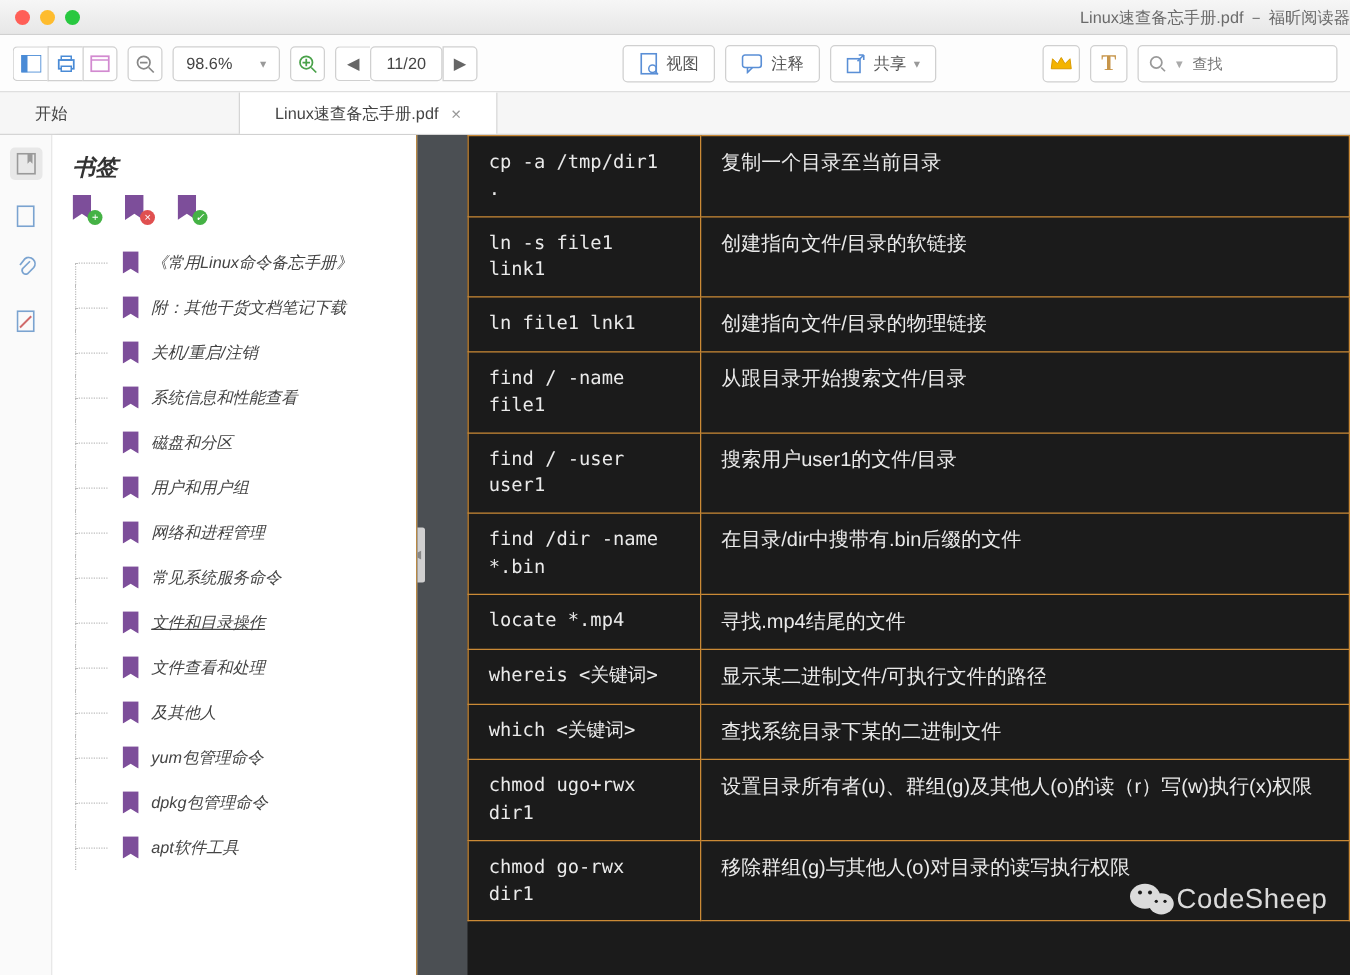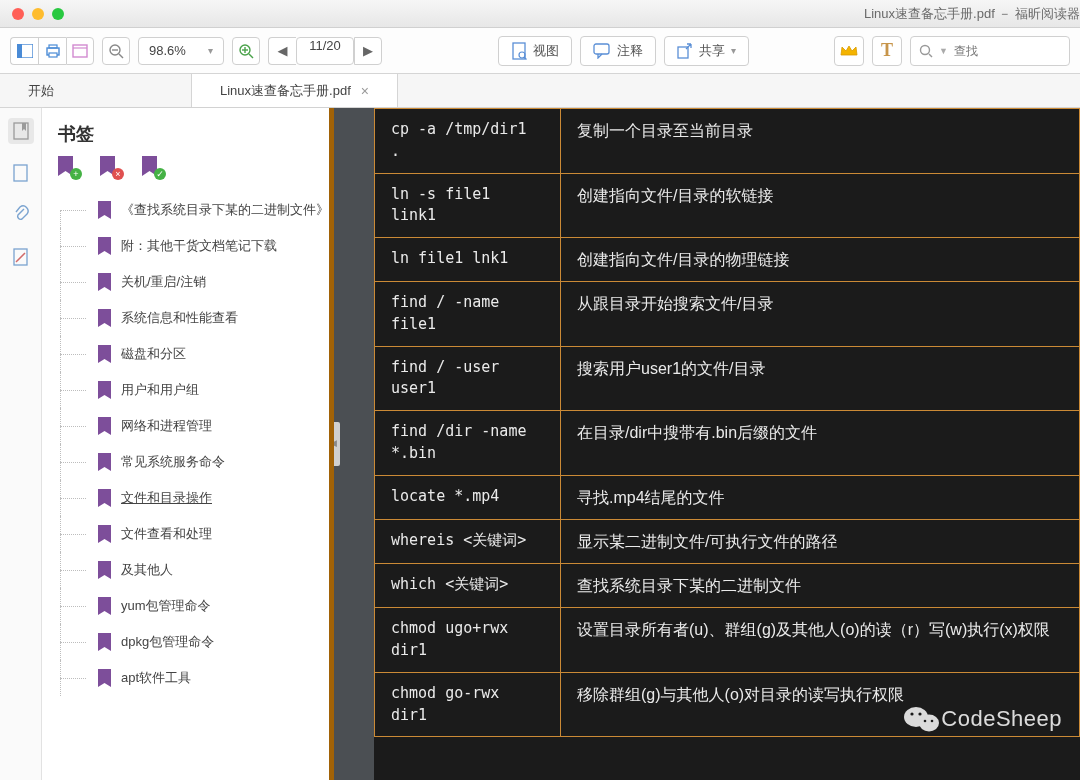--- a/index.html
+++ b/index.html
@@ -12,39 +12,39 @@
   .titlebar .title { position:absolute; left:0; right:0; text-align:right; color:#6a6a6a; font-size:13px; pointer-events:none; }
   
   .toolbar { height: 46px; background:#fdfdfd; border-bottom:1px solid #d5d5d5; display:flex; align-items:center; padding:0 10px; gap:8px; }
   .tbtn { width:28px; height:28px; border:1px solid #d0d0d0; border-radius:4px; background:#fff; display:flex; align-items:center; justify-content:center; color:#555; }
   .tgroup { display:flex; }
   .tgroup .tbtn { border-radius:0; border-right:none; }
   .tgroup .tbtn:first-child { border-top-left-radius:4px; border-bottom-left-radius:4px; }
   .tgroup .tbtn:last-child { border-top-right-radius:4px; border-bottom-right-radius:4px; border-right:1px solid #d0d0d0; }
   .zoomlabel { height:28px; border:1px solid #d0d0d0; border-radius:4px; display:flex; align-items:center; padding:0 10px; min-width:86px; background:#fff; justify-content:space-between; color:#444; }
   .zoomlabel .chev { color:#999; font-size:10px; }
-  .pagebox { height:28px; border:1px solid #d0d0d0; border-radius:4px; display:flex; justify-content:center; min-width:58px; background:#fff; color:#444; }
+  .pagebox { height:28px; border:1px solid #d0d0d0; border-radius:4px; display:flex; align-items:center; justify-content:center; min-width:58px; background:#fff; color:#444; }
   .spacer { flex:0 0 100px; }
   .bigbtn { height:30px; border:1px solid #d0d0d0; border-radius:4px; background:#fff; display:flex; align-items:center; gap:6px; padding:0 12px; color:#555; }
   .right-cluster { margin-left:auto; display:flex; align-items:center; gap:8px; }
   .crown { width:30px; height:30px; border:1px solid #d0d0d0; border-radius:4px; background:#fff; display:flex; align-items:center; justify-content:center; }
   .searchbox { height:30px; border:1px solid #d0d0d0; border-radius:4px; background:#fff; display:flex; align-items:center; padding:0 8px; gap:6px; width:160px; }
   .searchbox input { border:none; outline:none; width:100%; font-size:12px; color:#666; background:transparent; }
   
   .tabrow { height:34px; background:#f6f6f6; border-bottom:1px solid #d5d5d5; display:flex; align-items:stretch; }
   .tab { padding:0 28px; display:flex; align-items:center; color:#444; border-right:1px solid #d5d5d5; position:relative; }
   .tab.active { background:#fff;text-align:center; }
   .tab .close { margin-left:10px; color:#999; font-size:14px; }
   
   .body { display:flex; height:calc(780px - 28px - 46px - 34px); }
   .leftstrip { width:42px; background:#fafafa; border-right:1px solid #e2e2e2; display:flex; flex-direction:column; align-items:center; padding-top:10px; gap:16px; }
   .leftstrip .sicon { width:26px; height:26px; display:flex; align-items:center; justify-content:center; color:#7aa3d0; border-radius:4px; }
   .leftstrip .sicon.active { background:#e8e8e8; color:#888; }
   
-  .sidebar { width:292px; border-right:5px solid #a16207; display:flex; flex-direction:column; background:#fff; box-shadow: 2px 0 3px rgba(0,0,0,.04);}
+  .sidebar { width:292px; border-right:1px solid #a16207; display:flex; flex-direction:column; background:#fff; box-shadow: 2px 0 3px rgba(0,0,0,.04); font-style: italic;}
   .sidebar .hdr { padding:14px 16px 10px; font-size:18px; color:#333; font-weight:600; }
   .sidebar .bmtools { display:flex; gap:22px; padding:0 16px 10px; }
   .bmflag { width:20px; height:22px; position:relative; }
   .bmflag .flagshape { width:15px; height:20px; background:#7d4e9a; clip-path: polygon(0 0,100% 0,100% 100%,50% 75%,0 100%); display:block; }
   .bmflag .badge { position:absolute; bottom:-2px; right:-4px; width:12px; height:12px; border-radius:50%; color:#fff; font-size:9px; display:flex; align-items:center; justify-content:center; }
   .badge.add{background:#45b245;} .badge.del{background:#e05050;} .badge.ok{background:#45b245;}
   .bmlist { flex:1; overflow:hidden; padding:4px 0 8px 8px; }
   .bmitem { display:flex; align-items:center; height:36px; color:#444; font-size:13px; }
   .treeline { width:48px; height:100%; position:relative; flex-shrink:0; }
   .treeline::before { content:""; position:absolute; left:10px; top:0; bottom:0; border-left:1px dotted #bdbdbd; }
@@ -243,21 +243,21 @@
         </div>
       <div class="bmflag">
           <span class="flagshape"></span>
           <span class="badge ok">✓</span>
         </div>
     </div>
     <div class="bmlist" id="bmlist">
         <div class="bmitem first">
           <div class="treeline"></div>
           <div class="bmicon"></div>
-          <span class="label">《查找系统目录下某的二进制文件》</span>
+          <span class="label">《常用Linux命令备忘手册》</span>
         </div>
         <div class="bmitem">
           <div class="treeline"></div>
           <div class="bmicon"></div>
           <span class="label">附：其他干货文档笔记下载</span>
         </div>
         <div class="bmitem">
           <div class="treeline"></div>
           <div class="bmicon"></div>
           <span class="label">关机/重启/注销</span>

